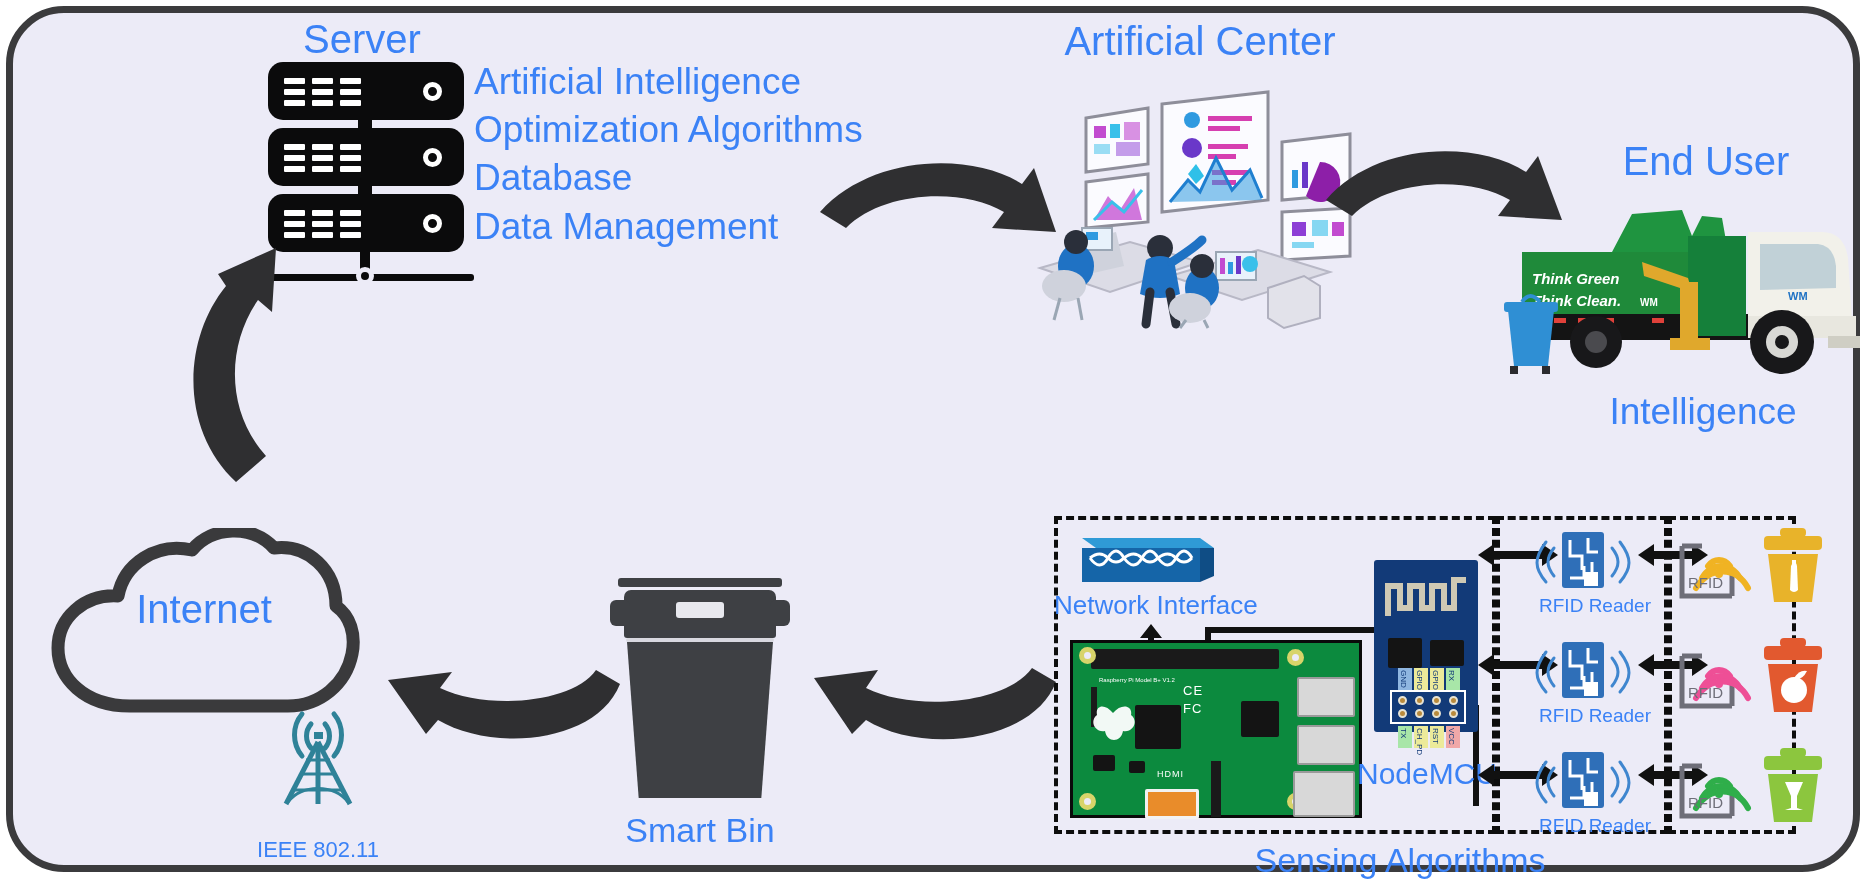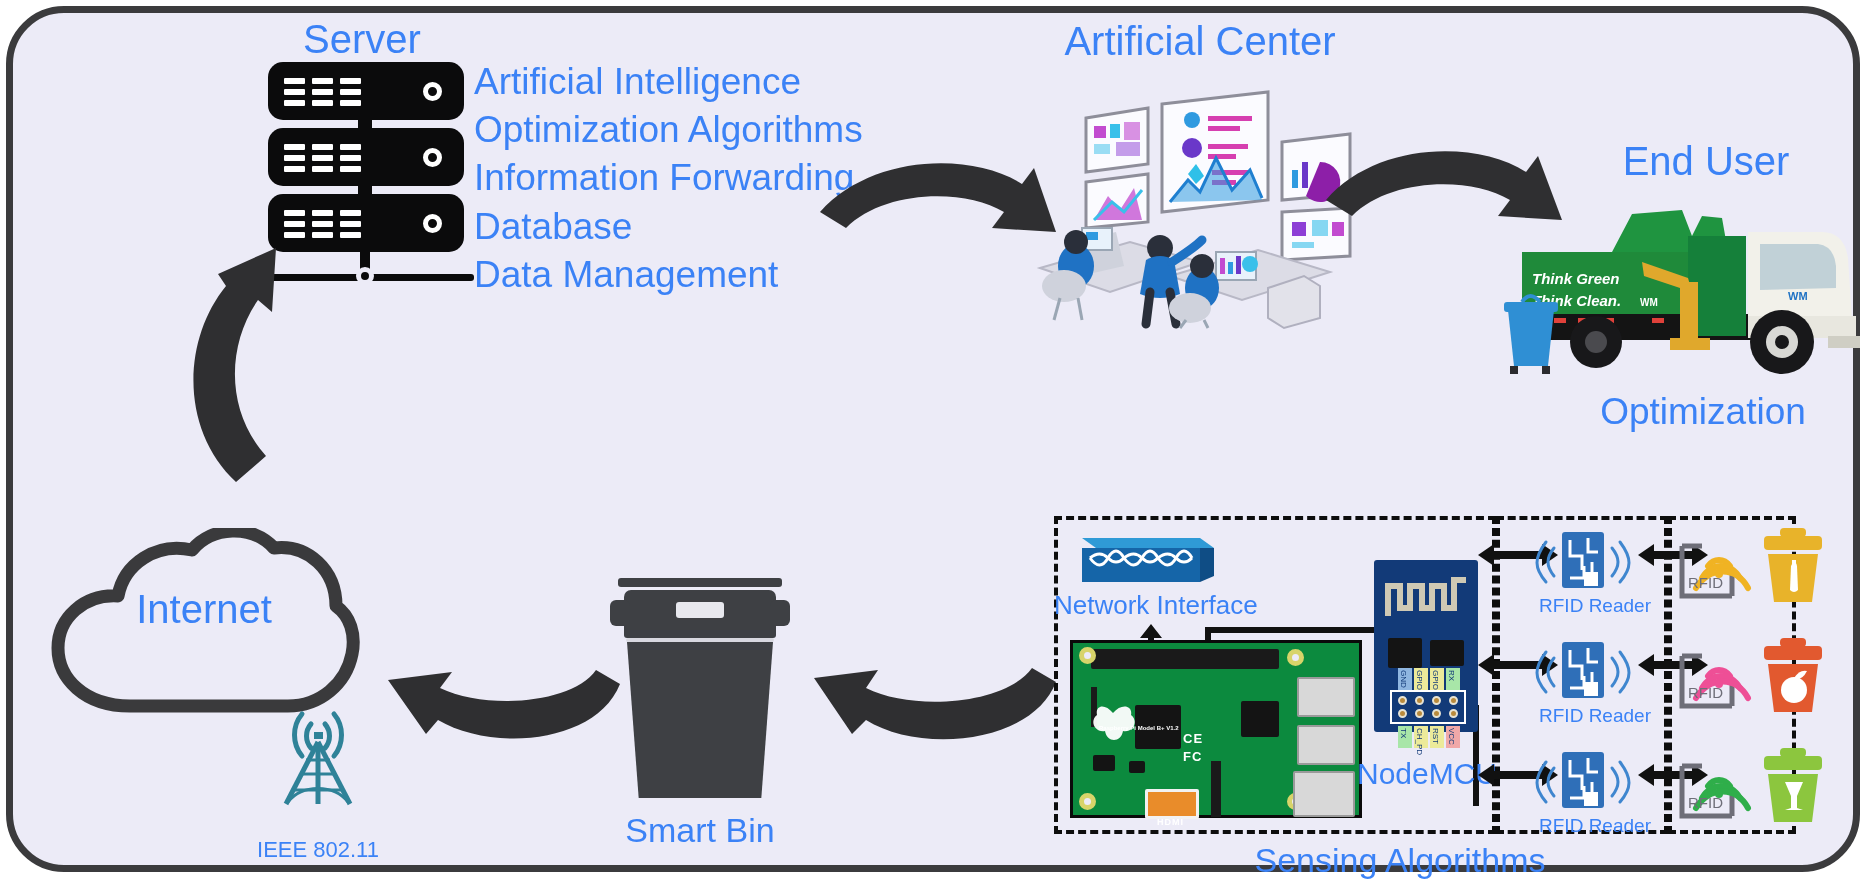--- a/index.html
+++ b/index.html
@@ -56,21 +56,21 @@
   .nm-hole{width:9px;height:9px;border-radius:50%;background:#b98a3c;border:2px solid #e7e3d4;box-sizing:border-box;}
 
   
   .pi{position:absolute;background:#0c8a3e;border:3px solid #0a0a0a;box-sizing:border-box;}
   .pi-gpio{position:absolute;background:#1a1a1a;border-radius:2px;}
   .pi-usb{position:absolute;background:#d8d8d8;border:2px solid #9a9a9a;box-sizing:border-box;border-radius:2px;}
   .pi-eth{position:absolute;background:#d8d8d8;border:2px solid #9a9a9a;box-sizing:border-box;border-radius:2px;}
   .pi-chip{position:absolute;background:#141414;border-radius:2px;}
   .pi-hole{position:absolute;width:17px;height:17px;border-radius:50%;background:#ecebf7;border:5px solid #d8d46a;box-sizing:border-box;}
   .pi-hdmi{position:absolute;background:#e98c2a;border:3px solid #f2f2f2;box-sizing:border-box;border-radius:2px;}
-  .pi-txt{position:absolute;color:#fff;font-size:9px;font-weight:bold;letter-spacing:1px;margin-top:48px;}
+  .pi-txt{position:absolute;color:#fff;font-size:9px;font-weight:normal;letter-spacing:1px;}
 </style>
 </head>
 <body>
 
 <div id="stage">
   <div id="frame"></div>
 
   <div class="abs lbl t40 ctr" style="left:262px;top:18px;width:200px;">Server</div>
 
   <div class="abs" style="left:268px;top:62px;width:200px;height:200px;">
@@ -136,21 +136,20 @@
       <div class="srv-led"></div>
     </div>
     <div class="srv-spine" style="left:92px;top:190px;width:10px;height:24px;"></div>
     <div class="srv-foot" style="left:-8px;top:212px;width:214px;"></div>
     <div class="srv-knob" style="left:88px;top:205px;"></div>
   </div>
 
   <div class="abs" style="left:474px;top:62px;">
     <div class="lbl t37" style="margin-bottom:9px;">Artificial Intelligence</div>
     <div class="lbl t37" style="margin-bottom:9px;">Optimization Algorithms</div>
-    <div class="lbl t37" style="margin-bottom:9px;">Information Forwarding</div>
     <div class="lbl t37" style="margin-bottom:9px;">Database</div>
     <div class="lbl t37">Data Management</div>
   </div>
 
   <svg class="abs" style="left:140px;top:190px;" width="200" height="300" viewBox="0 0 200 300">
     <path d="M96 292 C 40 240 42 150 86 96 L 78 84 L 136 58 L 132 122 L 118 110 C 86 156 86 222 126 266 Z" fill="#2f2f31"></path>
   </svg>
 
   <svg class="cloud" style="left:44px;top:528px;" width="320" height="190" viewBox="0 0 320 190">
     <path d="M86 178 C 40 178 14 150 14 120 C 14 90 40 66 74 68 C 80 36 112 14 148 22
@@ -334,21 +333,21 @@
     <circle cx="290" cy="146" r="7" fill="#18181a"></circle>
 
     <path d="M16 114 L 62 114 L 56 170 L 22 170 Z" fill="#2f8fd4"></path>
     <rect x="12" y="106" width="54" height="10" rx="3" fill="#2f8fd4"></rect>
     <path d="M30 106 q8 -12 18 0" fill="none" stroke="#2f8fd4" stroke-width="4"></path>
     <rect x="18" y="170" width="8" height="8" fill="#2a2a2e"></rect>
     <rect x="50" y="170" width="8" height="8" fill="#2a2a2e"></rect>
   </svg>
 
   <div class="abs" style="left:1538px;top:392px;width:330px;">
-    <div class="lbl t37 ctr">Optimization</div>
+    <div class="lbl t37 ctr">Intelligence</div>
   </div>
 
   <div class="dash" style="left:1054px;top:516px;width:442px;height:318px;"></div>
   <div class="dash" style="left:1496px;top:516px;width:172px;height:318px;"></div>
   <div class="dash" style="left:1668px;top:516px;width:128px;height:318px;"></div>
 
   <div class="abs lbl t34 ctr" style="left:1200px;top:842px;width:400px;">Sensing Algorithms</div>
 
   <div class="abs" style="left:1080px;top:538px;width:140px;height:52px;">
     <svg width="140" height="52" viewBox="0 0 140 52">

